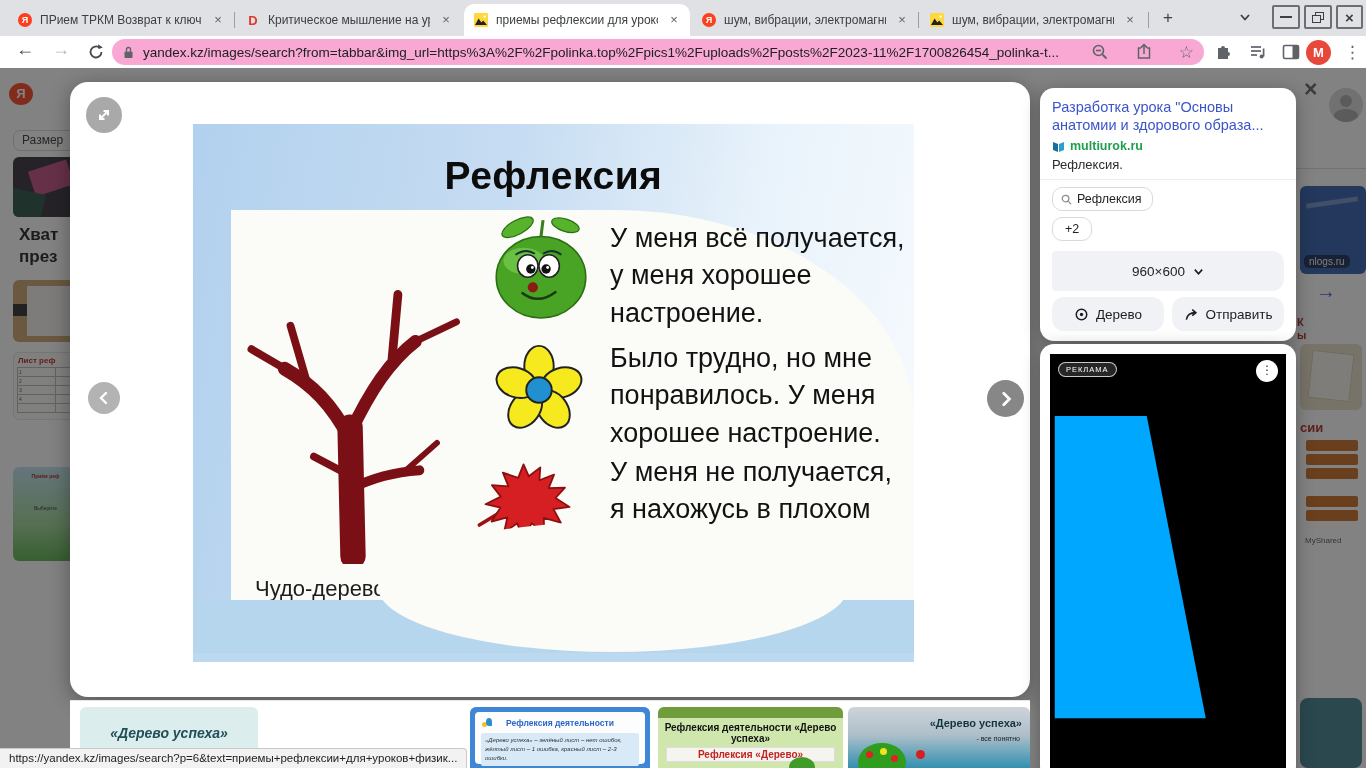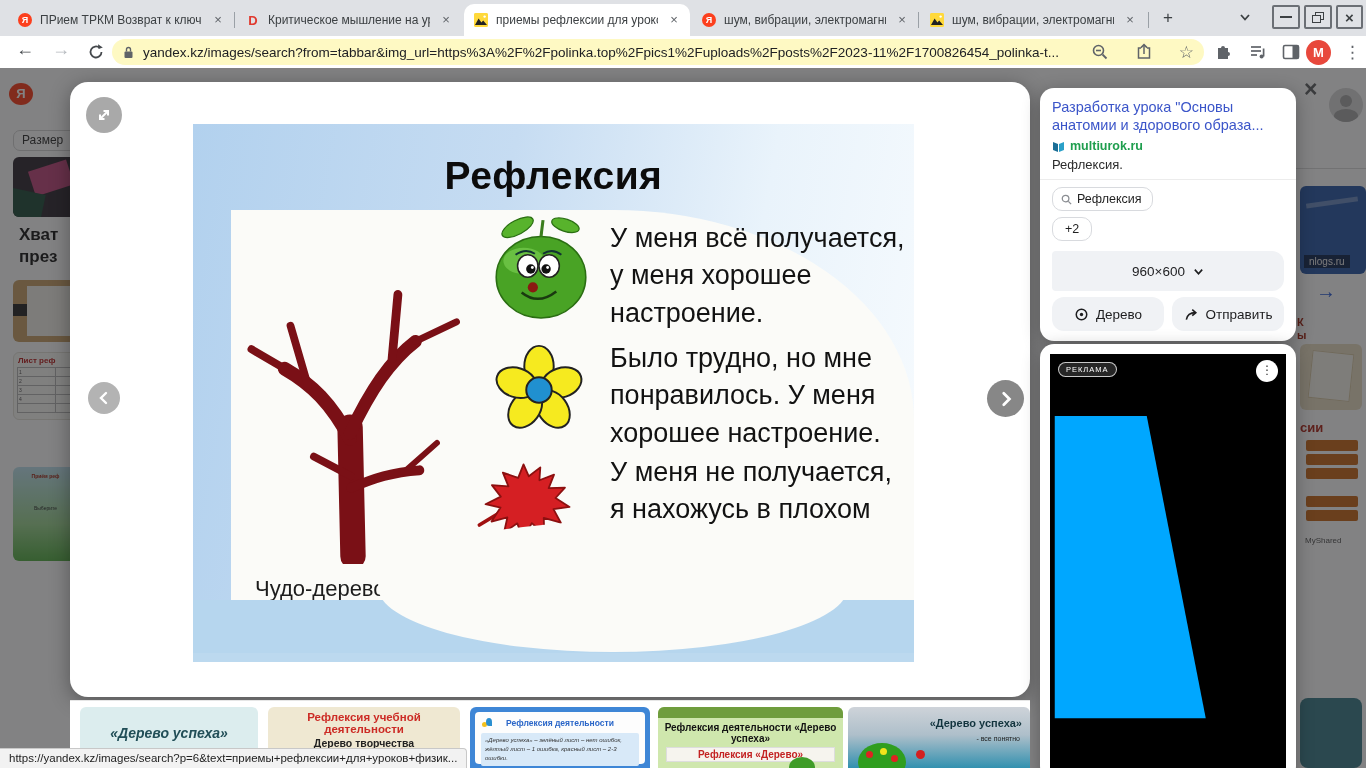--- a/index.html
+++ b/index.html
@@ -25,21 +25,21 @@
   .wctrl .minbar { width:12px; height:2px; background:#3c4043; }
   .wctrl .rects { position:relative; width:12px; height:11px; }
   .wctrl .rects i { position:absolute; border:1.5px solid #3c4043; width:9px; height:8px; display:block; }
   .wctrl .rects i:first-child { right:0; top:0; }
   .wctrl .rects i:last-child { left:0; bottom:0; background:#dfe1e5; }
 
   
   .toolbar { position:absolute; top:36px; left:0; width:1366px; height:32px; background:#fff; }
   .nav-glyph { position:absolute; top:3px; font-size:18px; color:#45494d; }
   .nav-glyph.disabled { color:#b6babf; }
-  .addr { position:absolute; left:112px; top:3px; width:1092px; height:26px; background:#fef9c3; border-radius:13px; display:flex; align-items:center; padding:8px 10px; }
+  .addr { position:absolute; left:112px; top:3px; width:1092px; height:26px; background:#f9a8d4; border-radius:13px; display:flex; align-items:center; padding:8px 10px; }
   .addr .url { font-size:13.5px; color:#202124; white-space:nowrap; overflow:hidden; flex:1; margin-left:8px; }
   .tool-icon { position:absolute; top:6px; width:20px; height:20px; color:#5f6368; }
   .avatar { position:absolute; left:1306px; top:4px; width:25px; height:25px; border-radius:50%; background:#e8483c; color:#fff; font-size:13px; font-weight:bold; text-align:center; line-height:25px; }
   .star-glyph { font-size:17px; color:#5f6368; }
   .dots-glyph { font-size:17px; color:#5f6368; letter-spacing:0; }
 
   
   .page { position:absolute; top:68px; left:0; width:1366px; height:700px; background:#fff; overflow:hidden; }
   .dim { position:absolute; inset:0; background:rgba(27,28,30,0.55); }
 
@@ -60,21 +60,21 @@
   .bgC td { border:1px solid #b9b9b9; height:9px; font-size:5px; color:#555; padding:0 1px; }
   .bgD { left:13px; top:399px; width:65px; height:94px; background:linear-gradient(180deg,#bfe3f0 0%,#9fd694 60%,#59b049 100%); }
   .bgD .t { font-size:5px; color:#a32615; text-align:center; margin-top:6px; font-weight:bold; }
   .bgD .t2 { font-size:5px; color:#333; text-align:center; margin-top:26px; }
   .bg-avatar { position:absolute; left:1329px; top:20px; width:34px; height:34px; border-radius:50%; background:#d9d9d9; overflow:hidden; }
   .bg-avatar i { position:absolute; left:11px; top:7px; width:12px; height:12px; border-radius:50%; background:#a8a8a8; }
   .bg-avatar b { position:absolute; left:5px; top:21px; width:24px; height:14px; border-radius:50%; background:#a8a8a8; }
   .bg-divider { position:absolute; left:1296px; top:100px; width:70px; height:1px; background:#dcdcdc; }
   .bgE { left:1300px; top:118px; width:66px; height:88px; background:#2e5ca8; }
   .bgE i { position:absolute; left:6px; top:14px; width:52px; height:5px; background:#6f8fc4; transform:rotate(-8deg); }
-  .bgE .pill { position:absolute; left:4px; bottom:6px; background:rgba(15,25,55,0.75); color:#eee; font-size:10px; padding:1px 5px; border-radius:0; }
+  .bgE .pill { position:absolute; left:4px; bottom:6px; background:rgba(15,25,55,0.75); color:#eee; font-size:10px; padding:1px 5px; border-radius:5px; }
   .bg-arrow { position:absolute; left:1316px; top:212px; color:#2a5cd7; font-size:20px; font-weight:bold; }
   .bg-redfrag { position:absolute; left:1297px; top:248px; color:#a32615; font-size:11px; font-weight:bold; line-height:1.2; }
   .bgF { left:1300px; top:276px; width:62px; height:66px; background:#e9ddc4; }
   .bgF i { position:absolute; left:10px; top:8px; width:42px; height:48px; background:#f7f3ea; transform:rotate(6deg); border:1px solid #d8c9a5; }
   .bg-sii { position:absolute; left:1300px; top:352px; color:#b0291c; font-size:13px; font-weight:bold; }
   .bg-btn { position:absolute; width:52px; height:11px; background:#c96a1e; border-radius:2px; left:1306px; }
   .bg-myshared { position:absolute; left:1305px; top:468px; font-size:8px; color:#555; }
   .bgG { left:1300px; top:630px; width:62px; height:70px; background:#3f7f8c; border-radius:8px; }
 
   
@@ -498,25 +498,20 @@
         <div class="ad-dots">⋮</div>
       </div>
     </div>
 
     <div class="close-x">×</div>
 
     <div class="filmstrip">
       <div class="thumb th1">
         <div class="t">«Дерево успеха»</div>
       </div>
-      <div class="thumb th2">
-        <div class="r">Рефлексия учебной деятельности</div>
-        <div class="b">Дерево творчества</div>
-        <i></i>
-      </div>
       <div class="thumb th3">
         <div class="in">
           <span class="logo">
               <i></i>
               <b></b>
             </span>
           <div class="t">Рефлексия деятельности</div>
           <div class="body">«Дерево успеха» – зелёный лист – нет ошибок, жёлтый лист – 1 ошибка, красный лист – 2-3 ошибки.</div>
         </div>
       </div>

